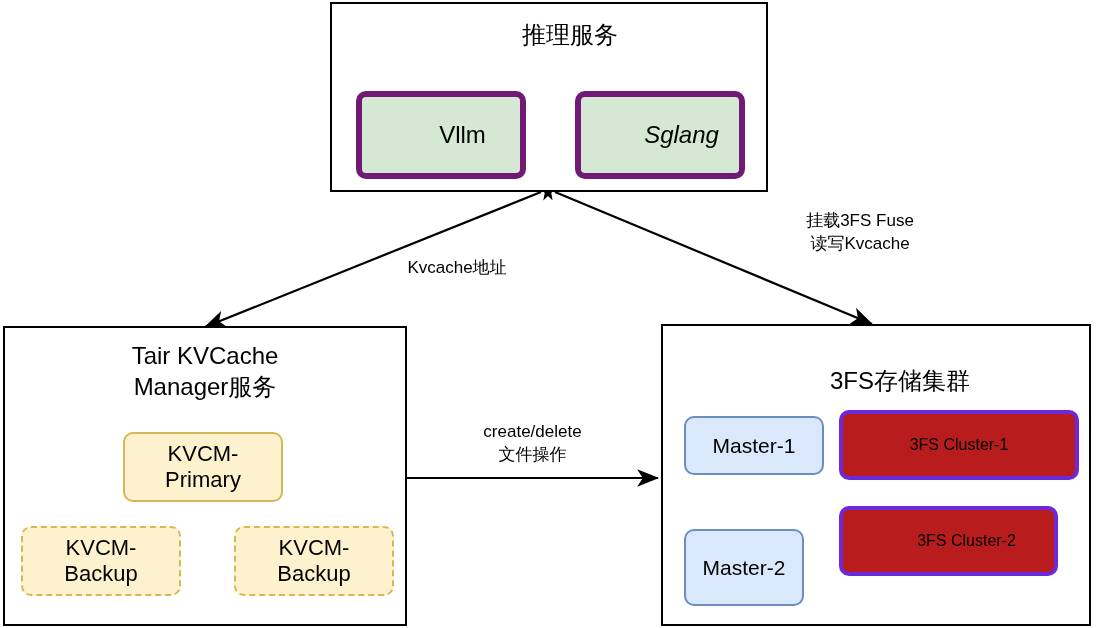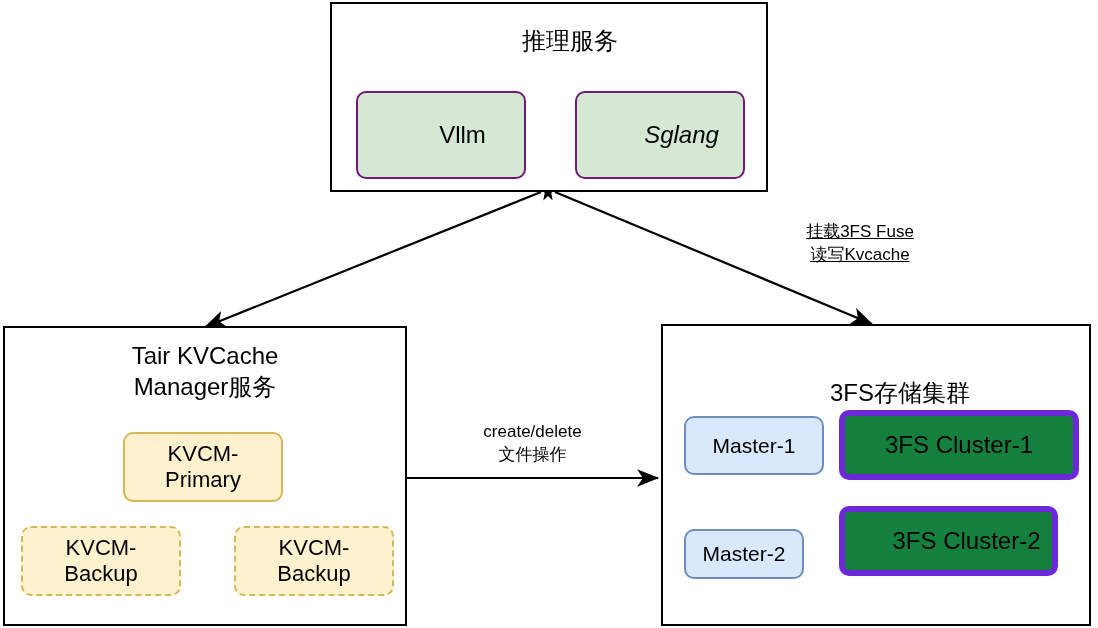--- a/index.html
+++ b/index.html
@@ -38,43 +38,43 @@
     display: flex;
     align-items: center;
     justify-content: center;
     text-align: center;
     color: #000000;
     white-space: pre-line;
     line-height: 1.2;
   }
   .node-green {
     background: #d5e8d4;
-    border: 2px solid #701a75;
+    border: 6px solid #701a75;
     font-size: 24px;
     padding-left: 43px;
   }
   .node-yellow-solid {
     background: #fdf2cd;
     border: 2px solid #d6b656;
     font-size: 22px;
   }
   .node-yellow-dashed {
     background: #fdf2cd;
     border: 2px dashed #d6b656;
     font-size: 22px;
   }
   .node-blue {
     background: #dae8fc;
     border: 2px solid #6c8ebf;
     font-size: 21px;
   }
   .node-blue-big {
-    background: #15803d;
-    border: 6px solid #6d28d9;
-    font-size: 24px;
+    background: #b91c1c;
+    border: 4px solid #6d28d9;
+    font-size: 16px;
   }
   .edge-label {
     position: absolute;
     color: #000000;
     font-size: 17px;
     line-height: 1.35;
     text-align: center;
     white-space: pre-line;
     background: transparent;
   }
@@ -110,44 +110,45 @@
     <line x1="555" y1="192" x2="872" y2="324" stroke="#000000" stroke-width="2.2" marker-start="url(#arrow-start)" marker-end="url(#arrow-end)"></line>
 
     <line x1="406" y1="478" x2="658" y2="478" stroke="#000000" stroke-width="2.2" marker-start="url(#arrow-start)" marker-end="url(#arrow-end)"></line>
 
     <line x1="802" y1="444" x2="836" y2="444" stroke="#000000" stroke-width="2.2" marker-end="url(#arrow-end-sm)"></line>
 
     <line x1="802" y1="557" x2="836" y2="557" stroke="#000000" stroke-width="2.2" marker-end="url(#arrow-end-sm)"></line>
   </svg>
 
   <div class="container-box" style="left:330px; top:2px; width:438px; height:190px;">
-    <div class="container-title" style="top:22px;padding-left:42px;">推理服务</div>
+    <div class="container-title" style="top:16px;padding-left:42px;">推理服务</div>
     <div class="node node-green" style="left:24px; top:87px; width:170px; height:88px;">Vllm</div>
     <div class="node node-green" style="left:243px; top:87px; width:170px; height:88px;font-style:italic;">Sglang</div>
   </div>
 
   <div class="container-box" style="left:3px; top:326px; width:404px; height:300px;">
     <div class="container-title" style="top:13px;">Tair KVCache
 Manager服务</div>
     <div class="node node-yellow-solid" style="left:118px; top:104px; width:160px; height:70px;">KVCM-
 Primary</div>
     <div class="node node-yellow-dashed" style="left:16px; top:198px; width:160px; height:70px;">KVCM-
 Backup</div>
     <div class="node node-yellow-dashed" style="left:229px; top:198px; width:160px; height:70px;">KVCM-
 Backup</div>
   </div>
 
   <div class="container-box" style="left:661px; top:324px; width:430px; height:302px;">
-    <div class="container-title" style="top:52px;margin-left:48px;">3FS存储集群</div>
+    <div class="container-title" style="top:40px;margin-left:48px;">3FS存储集群</div>
     <div class="node node-blue" style="left:21px; top:90px; width:140px; height:59px;">Master-1</div>
     <div class="node node-blue-big" style="left:176px; top:84px; width:240px; height:70px;">3FS Cluster-1</div>
-    <div class="node node-blue" style="left:21px; top:203px; width:120px; height:50px;">Master-2</div>
+    <div class="node node-blue" style="left:21px; top:203px; width:120px; height:77px;">Master-2</div>
     <div class="node node-blue-big" style="left:176px; top:180px; width:219px; height:70px;padding-left:36px;">3FS Cluster-2</div>
   </div>
 
+  <div class="edge-label" style="left:377px; top:257px; width:160px;">Kvcache地址</div>
 
-  <div class="edge-label" style="left:767px; top:221px; width:186px;text-decoration:underline;">挂载3FS Fuse
+  <div class="edge-label" style="left:767px; top:210px; width:186px;">挂载3FS Fuse
 读写Kvcache</div>
 
   <div class="edge-label" style="left:455px; top:421px; width:155px;">create/delete
 文件操作</div>
 
 </div>
 
 </body></html>

